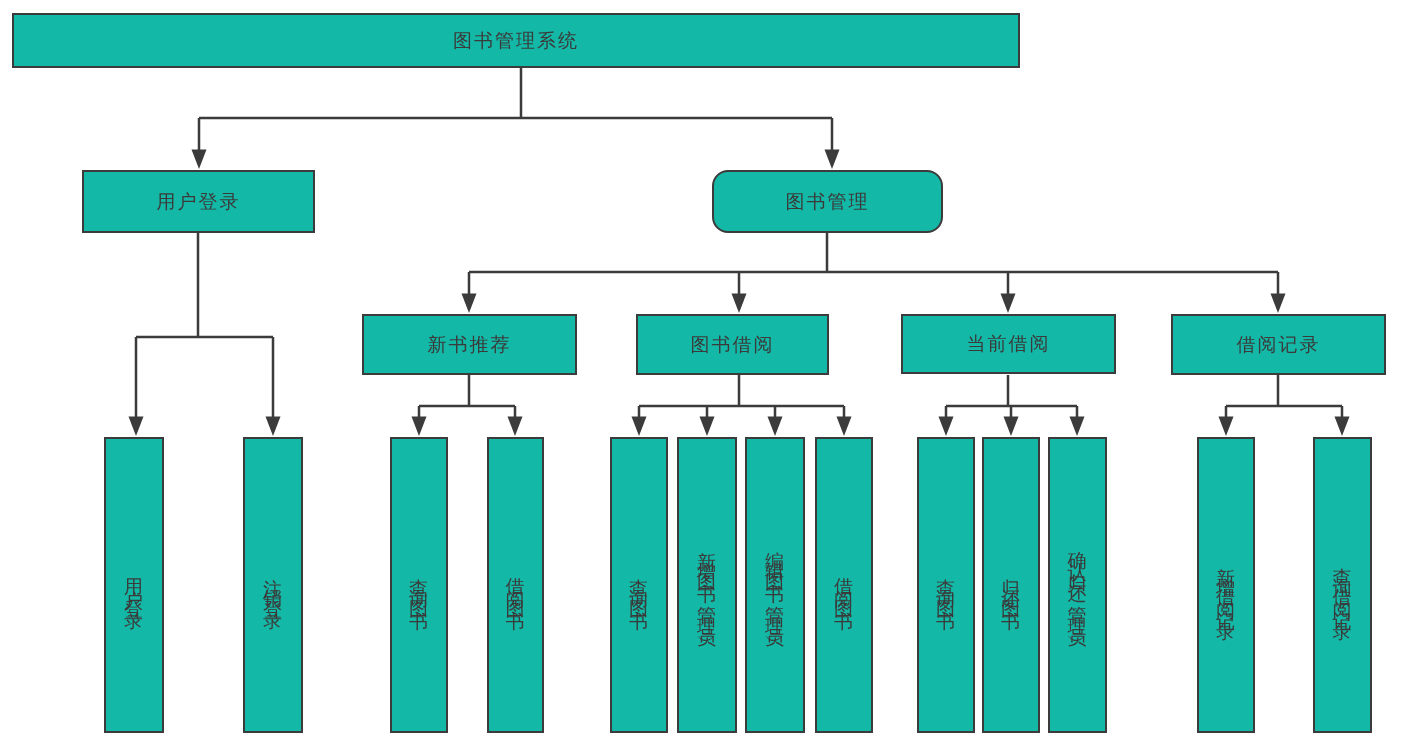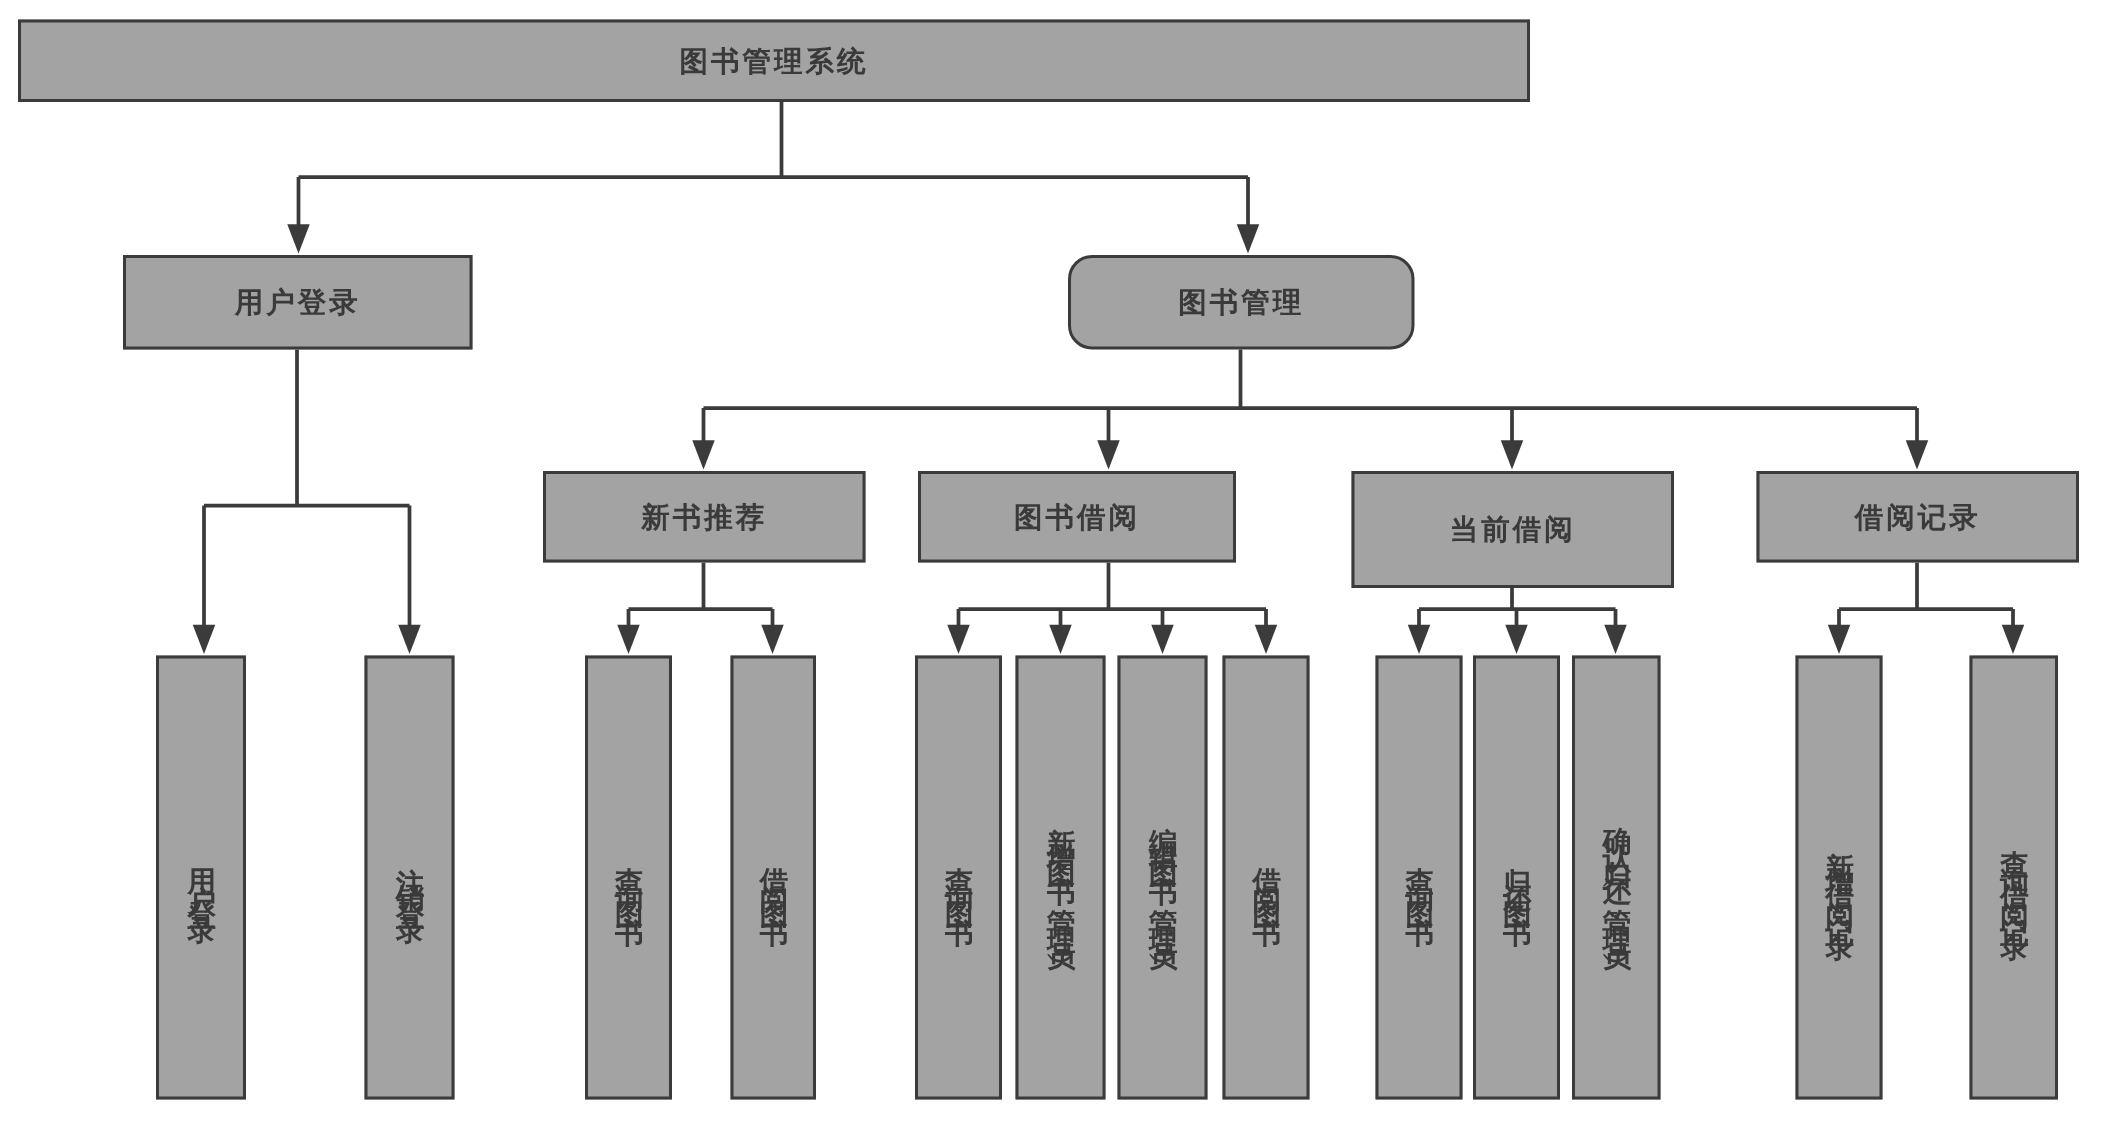--- a/index.html
+++ b/index.html
@@ -12,28 +12,27 @@
     font-family: "Liberation Sans", "DejaVu Sans", sans-serif;
   }
   #connectors {
     position: absolute;
     left: 0; top: 0;
     z-index: 1;
   }
   .node {
     position: absolute;
     box-sizing: border-box;
-    background: #a3a3a3;
+    background: #14b8a6;
     border: 2.5px solid #3b3b3b;
     color: #3a3a3a;
     display: flex;
     align-items: center;
     justify-content: center;
     z-index: 2;
-    font-weight: bold;
   }
   .hnode {
     font-size: 19px;
     letter-spacing: 2px;
     white-space: nowrap;
   }
   .leaf {
     font-size: 19px;
     writing-mode: vertical-rl;
     text-orientation: mixed;
@@ -103,22 +102,22 @@
       <polygon points="1334.5,416.5 1349.5,416.5 1342,436"></polygon>
     </g>
   </svg>
 
   <div class="node hnode" style="left:12px; top:13px; width:1008px; height:55px;">图书管理系统</div>
 
   <div class="node hnode" style="left:82px; top:170px; width:233px; height:63px;">用户登录</div>
   <div class="node hnode" style="left:712px; top:170px; width:231px; height:63px;border-radius:16px;">图书管理</div>
 
   <div class="node hnode" style="left:362px; top:314px; width:215px; height:61px;">新书推荐</div>
-  <div class="node hnode" style="left:612px; top:314px; width:212px; height:61px;">图书借阅</div>
-  <div class="node hnode" style="left:901px; top:314px; width:215px; height:78px;">当前借阅</div>
+  <div class="node hnode" style="left:636px; top:314px; width:193px; height:61px;">图书借阅</div>
+  <div class="node hnode" style="left:901px; top:314px; width:215px; height:60px;">当前借阅</div>
   <div class="node hnode" style="left:1171px; top:314px; width:215px; height:61px;">借阅记录</div>
 
   <div class="node leaf" style="left:104px; top:437px; width:60px; height:296px;">用户登录</div>
   <div class="node leaf" style="left:243px; top:437px; width:60px; height:296px;">注销登录</div>
 
   <div class="node leaf" style="left:390px; top:437px; width:58px; height:296px;">查询图书</div>
   <div class="node leaf" style="left:487px; top:437px; width:57px; height:296px;">借阅图书</div>
 
   <div class="node leaf" style="left:610px; top:437px; width:58px; height:296px;">查询图书</div>
   <div class="node leaf" style="left:677px; top:437px; width:60px; height:296px;">新增图书（管理员）</div>

